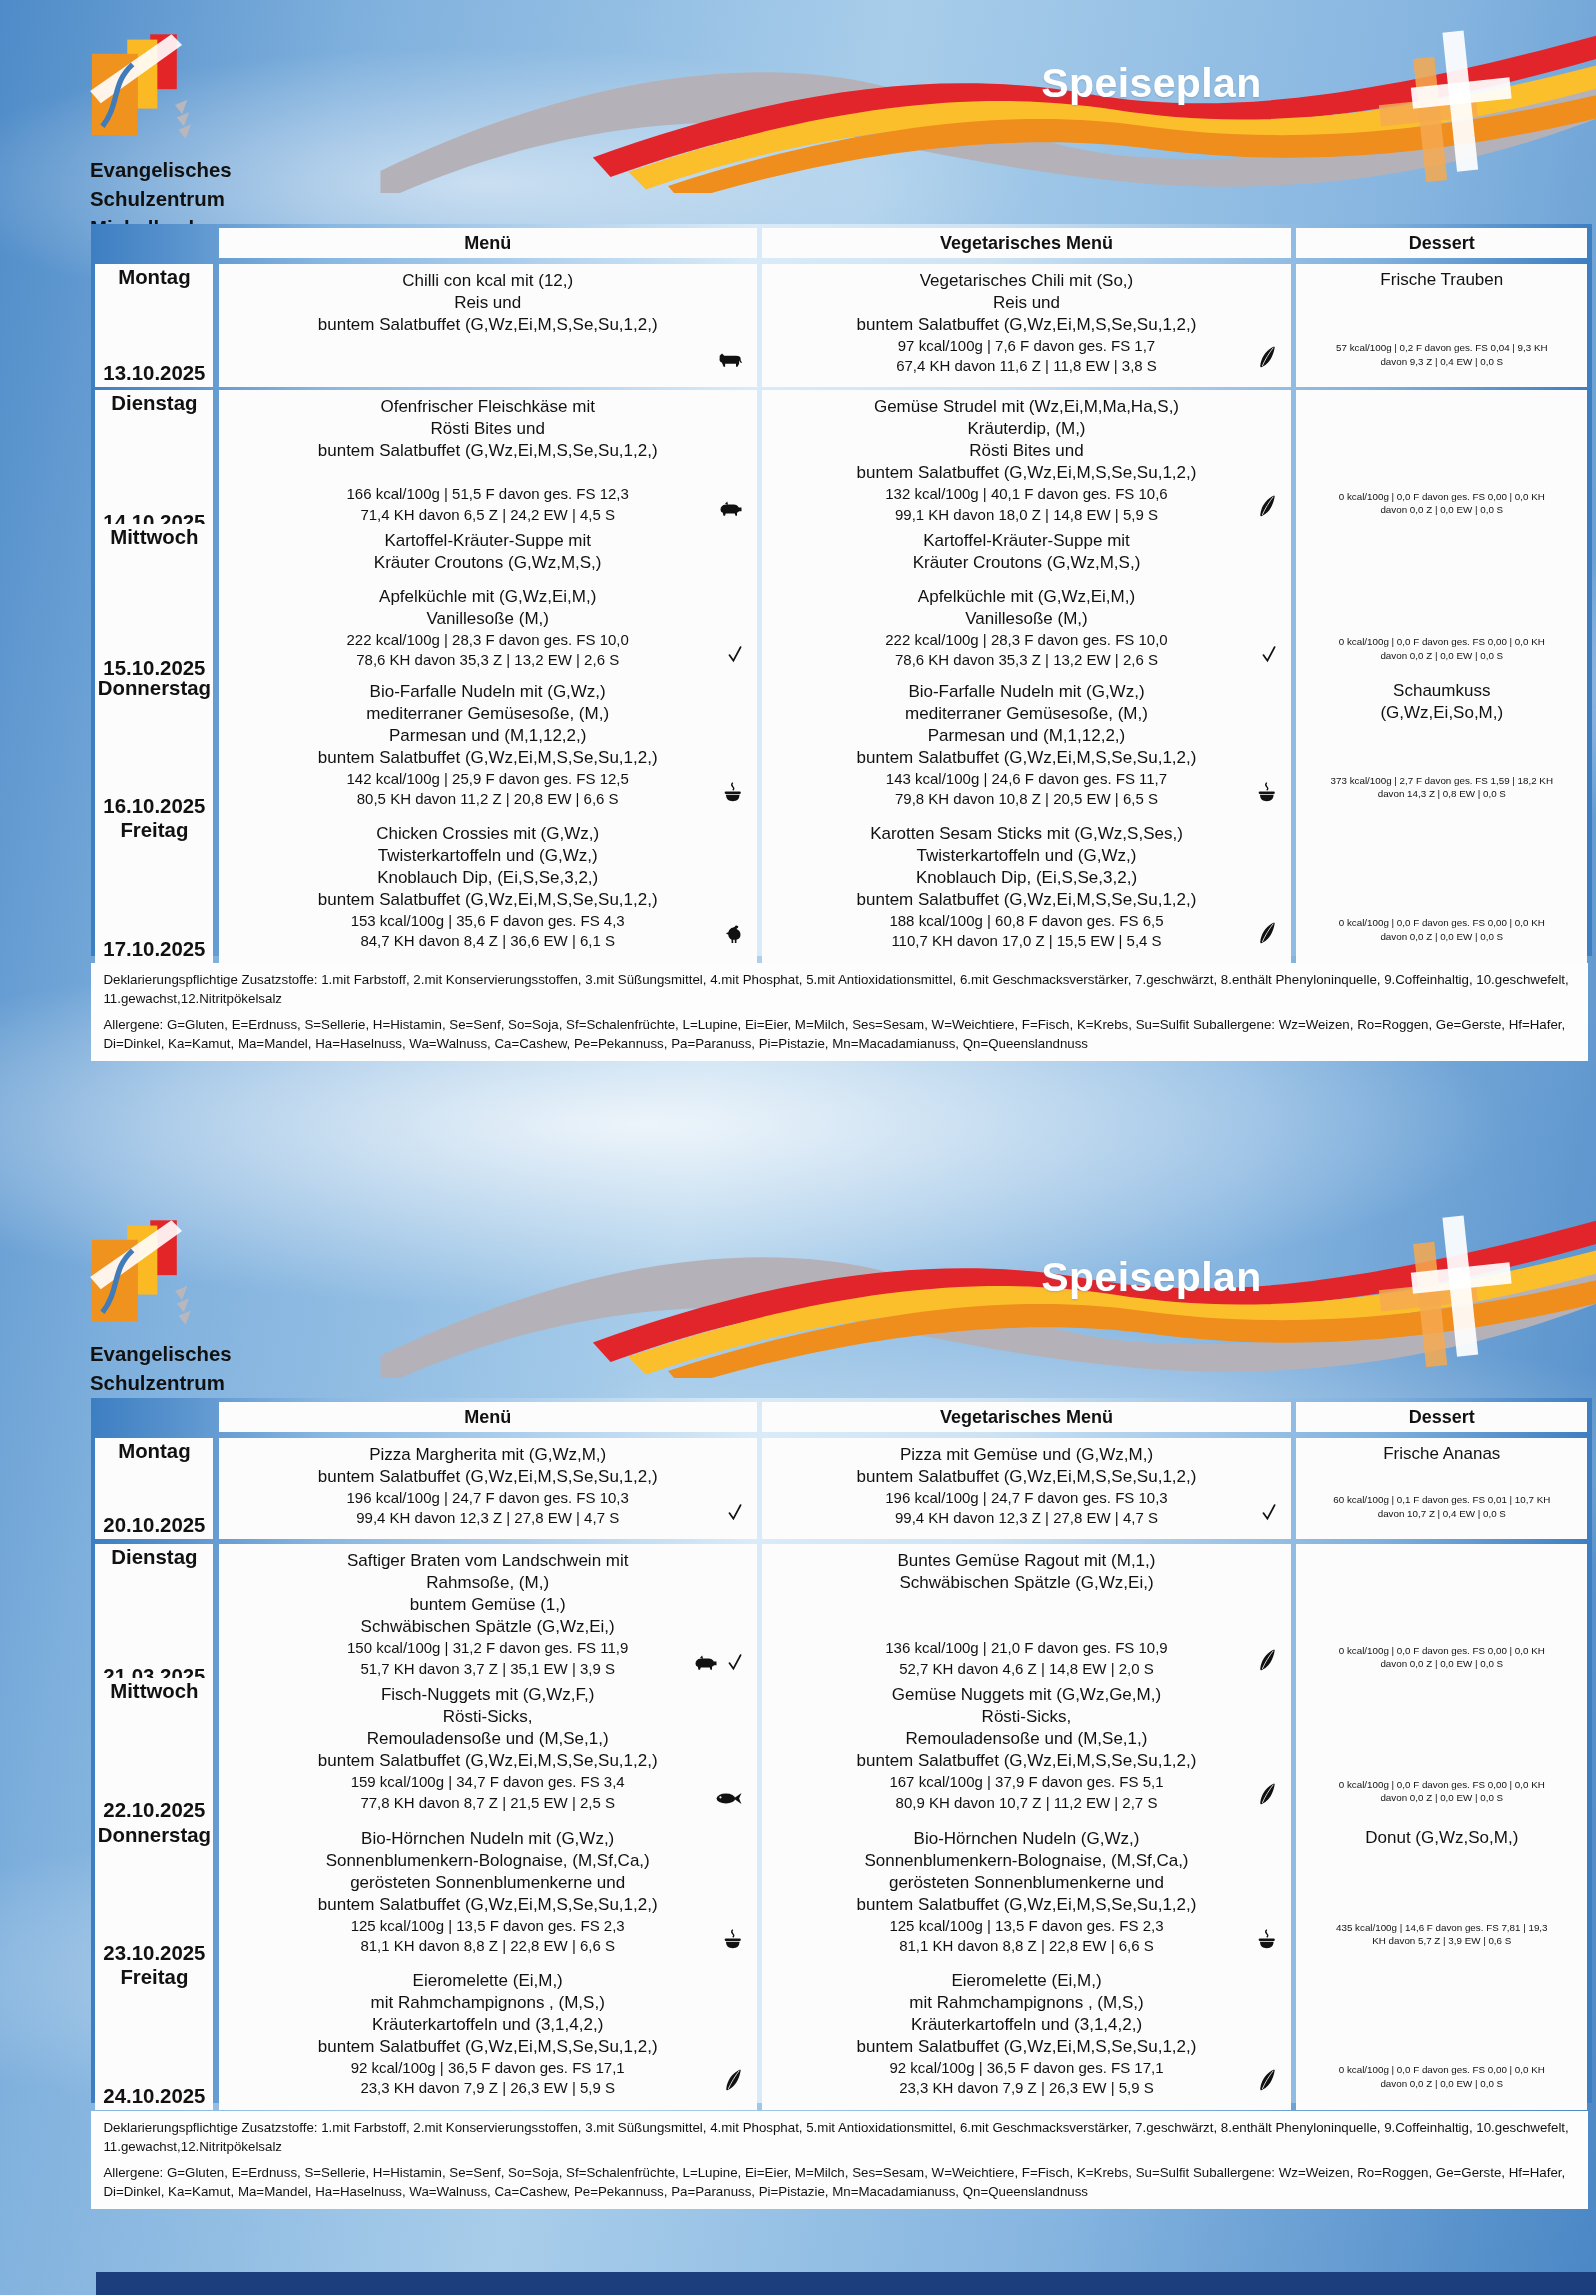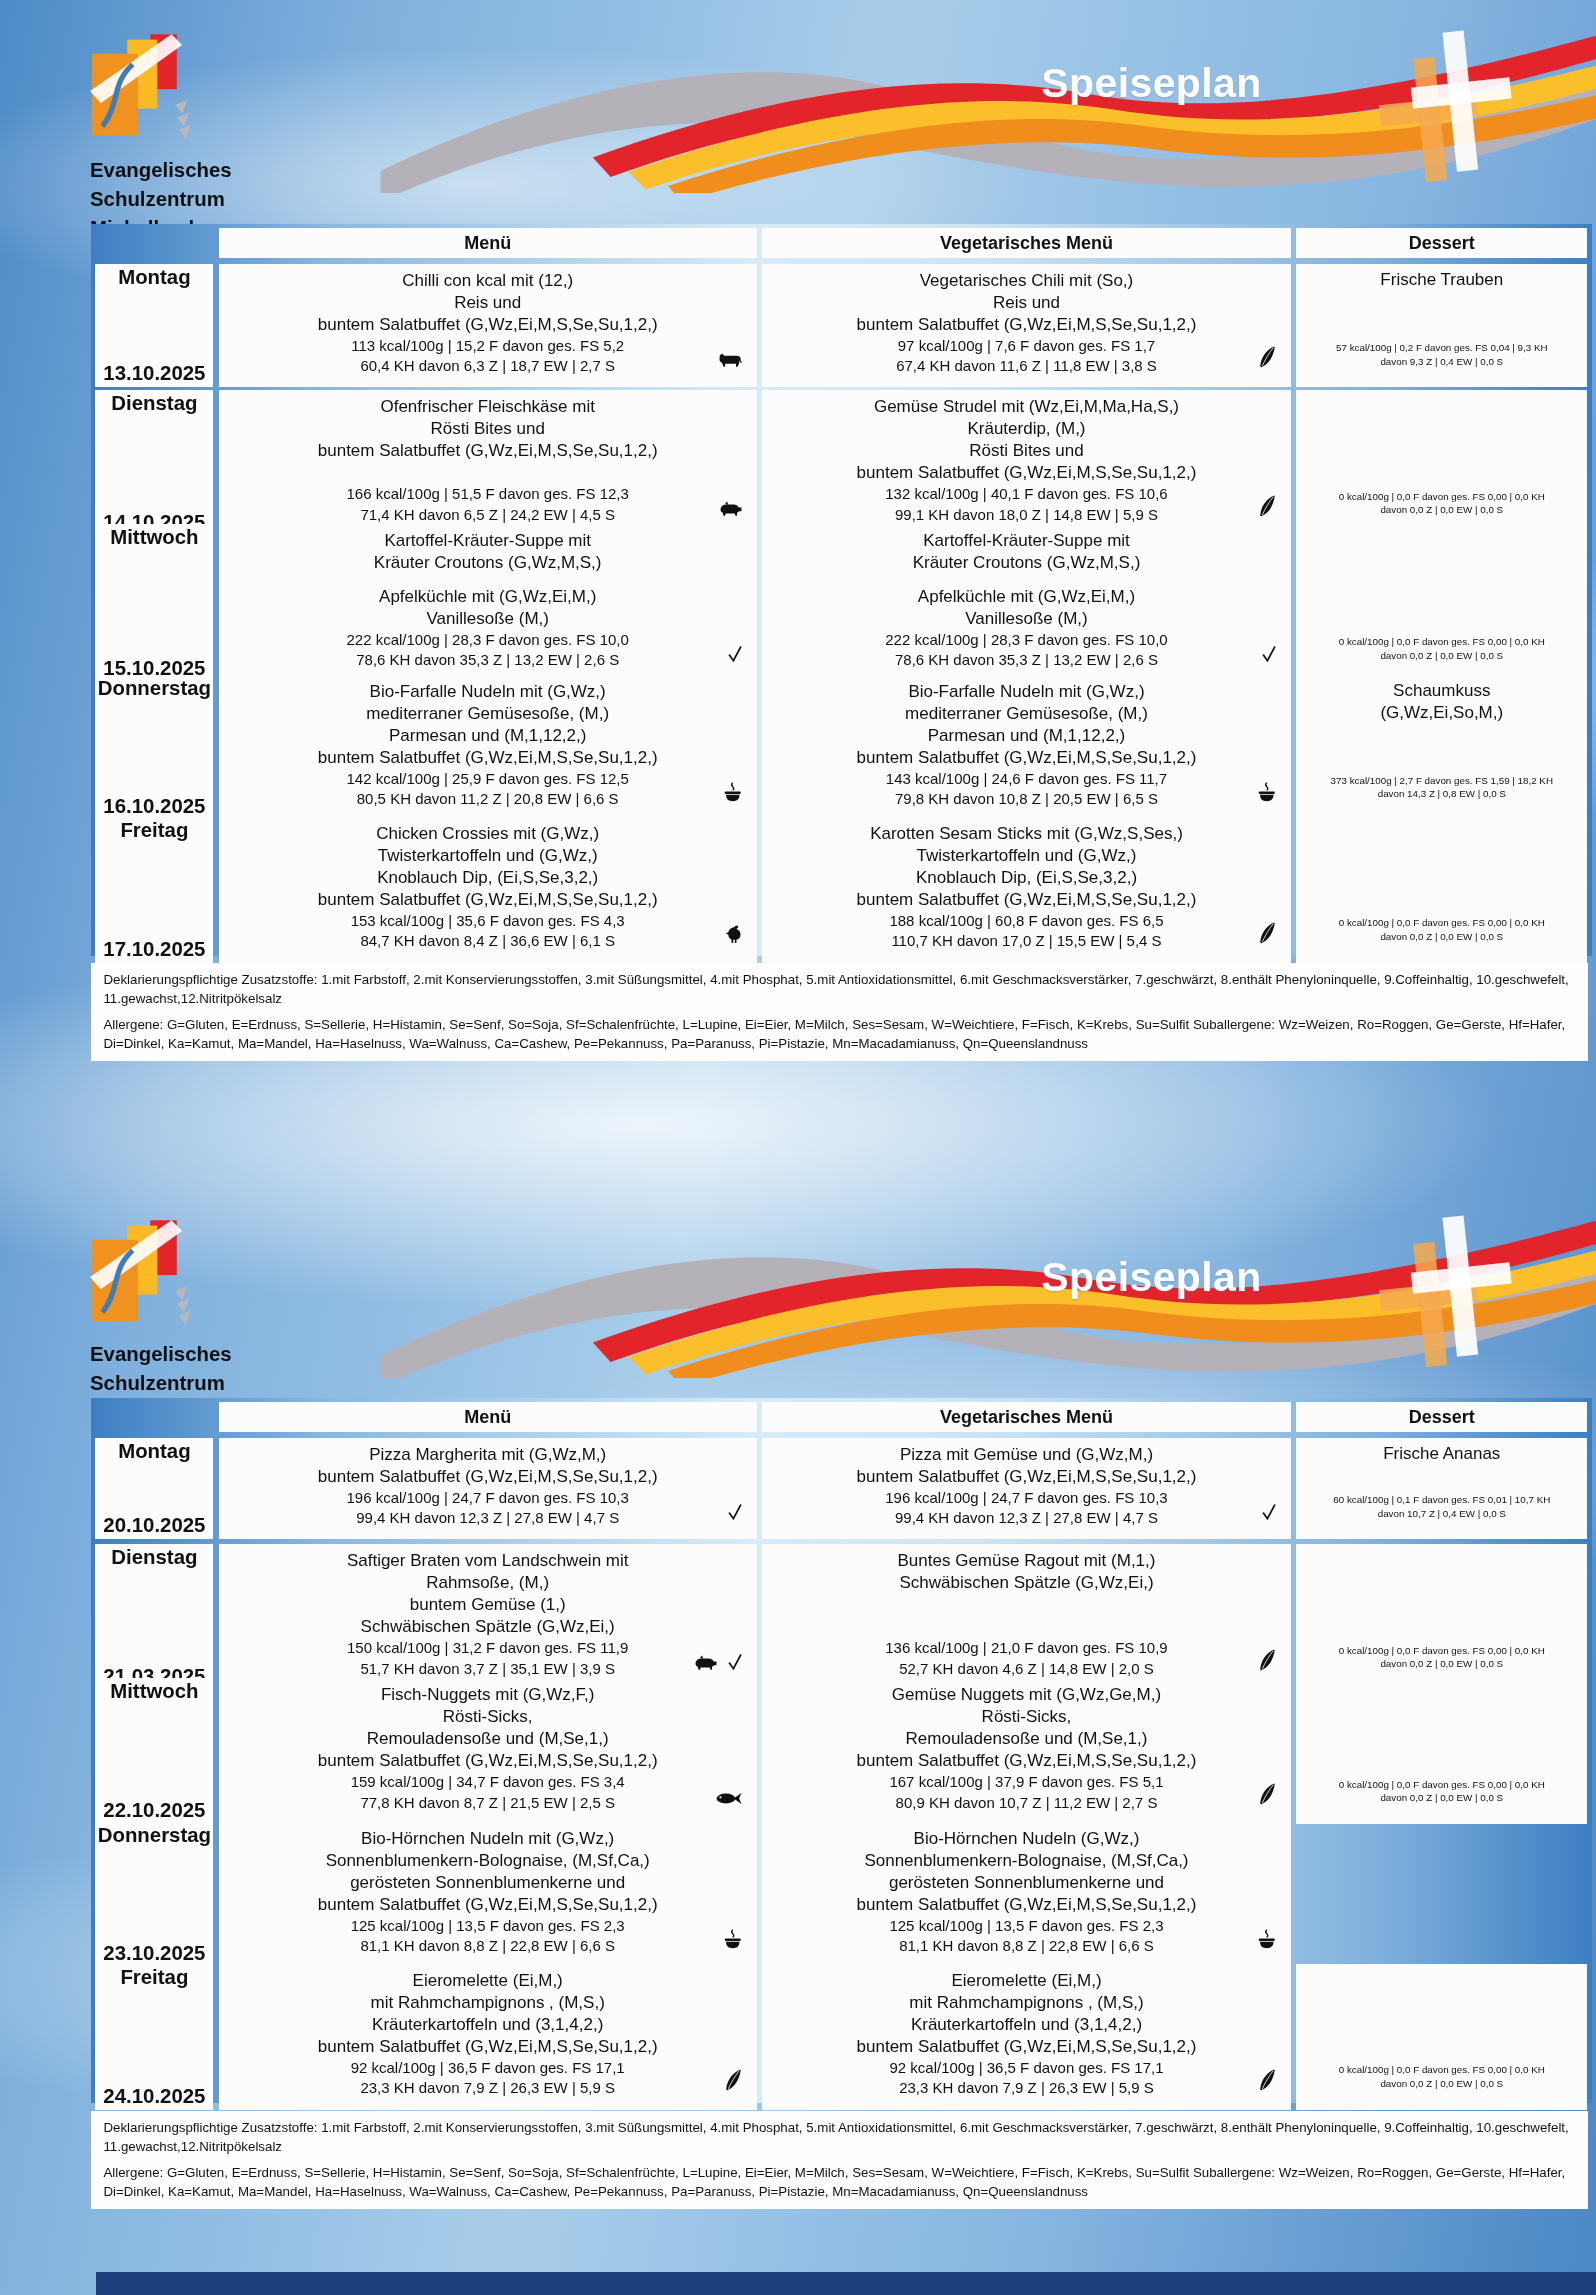--- a/index.html
+++ b/index.html
@@ -90,24 +90,20 @@
           <div class="cell daycell">
             <div class="dayname">Montag</div>
             <div class="daydate">13.10.2025</div>
           </div>
           <div class="cell meal">
             <div class="dishes">
               <p class="dish">Chilli con kcal mit (12,)</p>
               <p class="dish">Reis und</p>
               <p class="dish">buntem Salatbuffet (G,Wz,Ei,M,S,Se,Su,1,2,)</p>
             </div>
-            <div class="nutr">
-              <p class="nline">113 kcal/100g | 15,2 F davon ges. FS 5,2</p>
-              <p class="nline">60,4 KH davon 6,3 Z | 18,7 EW | 2,7 S</p>
-            </div>
             <div class="icons">
               <span class="icn"><svg width="28" height="19.5" viewBox="0 0 36 24">
                   <path fill="#111" d="M6 7 L9 4 L12 7 L27 7 Q33 7 33 11 L33 13 L35 16 L33 16 L31 13 L31 17 L29 21 L27 21 L27 17 L13 17 L13 21 L11 21 L9 16 Q5 14 6 10 Z"></path>
                 </svg></span>
             </div>
           </div>
           <div class="cell meal">
             <div class="dishes">
               <p class="dish">Vegetarisches Chili mit (So,)</p>
               <p class="dish">Reis und</p>
@@ -519,20 +515,24 @@
               <p class="nline">81,1 KH davon 8,8 Z | 22,8 EW | 6,6 S</p>
             </div>
             <div class="icons">
               <span class="icn"><svg width="19.5" height="21" viewBox="0 0 24 26">
                   <path d="M12 2 Q9.5 4.5 12 7 Q14.5 9.5 12 11.5" stroke="#111" stroke-width="1.7" fill="none"></path>
                   <rect x="2" y="13" width="20" height="3" rx="1.5" fill="#111"></rect>
                   <path fill="#111" d="M3.5 17 L20.5 17 Q20 25 12 25 Q4 25 3.5 17 Z"></path>
                 </svg></span>
             </div>
           </div>
+          <div class="cell dcell">
+            <p class="dtitle">Donut (G,Wz,So,M,)</p>
+            <p class="dnutr">435 kcal/100g | 14,6 F davon ges. FS 7,81 | 19,3 KH davon 5,7 Z | 3,9 EW | 0,6 S</p>
+          </div>
         </div>
         <div class="trow" style="height: 135px;">
           <div class="cell daycell">
             <div class="dayname">Freitag</div>
             <div class="daydate">24.10.2025</div>
           </div>
           <div class="cell meal">
             <div class="dishes">
               <p class="dish">Eieromelette (Ei,M,)</p>
               <p class="dish">mit Rahmchampignons , (M,S,)</p>

